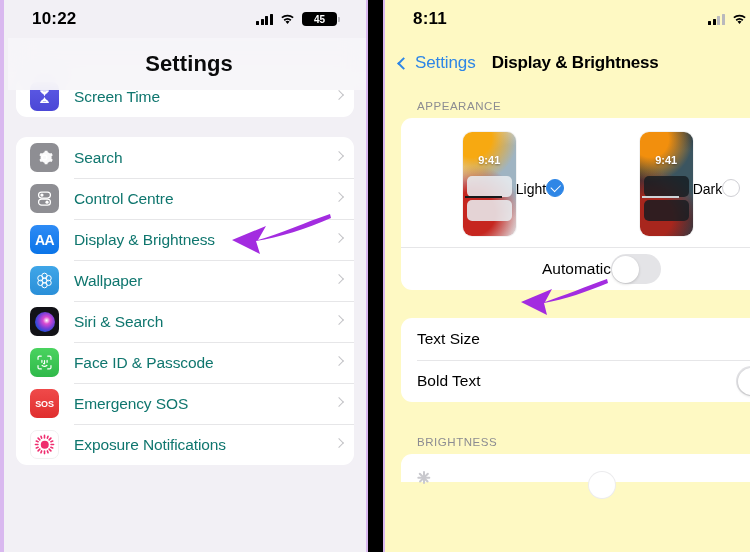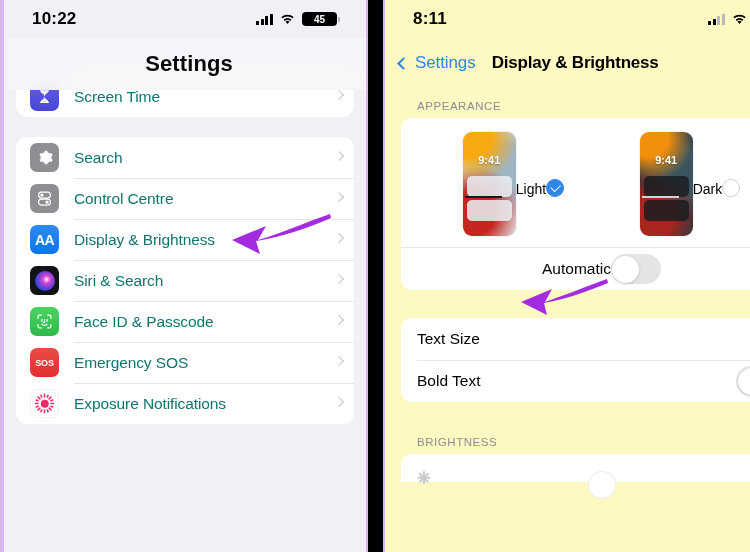--- a/index.html
+++ b/index.html
@@ -238,20 +238,37 @@
         </div>
 
         <div class="row">
           <span class="ic ic-aa">AA</span>
           <span class="lbl">Display &amp; Brightness</span>
           <span class="chev"></span>
         </div>
 
 
 
+        <div class="row">
+          <span class="ic ic-wall">
+            <svg width="19" height="19" viewBox="0 0 22 22">
+              <g fill="none" stroke="#fff" stroke-width="1.15">
+                <circle cx="11" cy="11" r="3.1"></circle>
+                <circle cx="11" cy="5.6" r="3.1"></circle>
+                  <circle cx="11" cy="16.4" r="3.1"></circle>
+                <circle cx="6.3" cy="8.3" r="3.1"></circle>
+                  <circle cx="15.7" cy="8.3" r="3.1"></circle>
+                <circle cx="6.3" cy="13.7" r="3.1"></circle>
+                  <circle cx="15.7" cy="13.7" r="3.1"></circle>
+              </g>
+            </svg>
+          </span>
+          <span class="lbl">Wallpaper</span>
+          <span class="chev"></span>
+        </div>
 
         <div class="row">
           <span class="ic ic-siri">
               <span class="siri-orb"></span>
             </span>
           <span class="lbl">Siri &amp; Search</span>
           <span class="chev"></span>
         </div>
 
         <div class="row">

